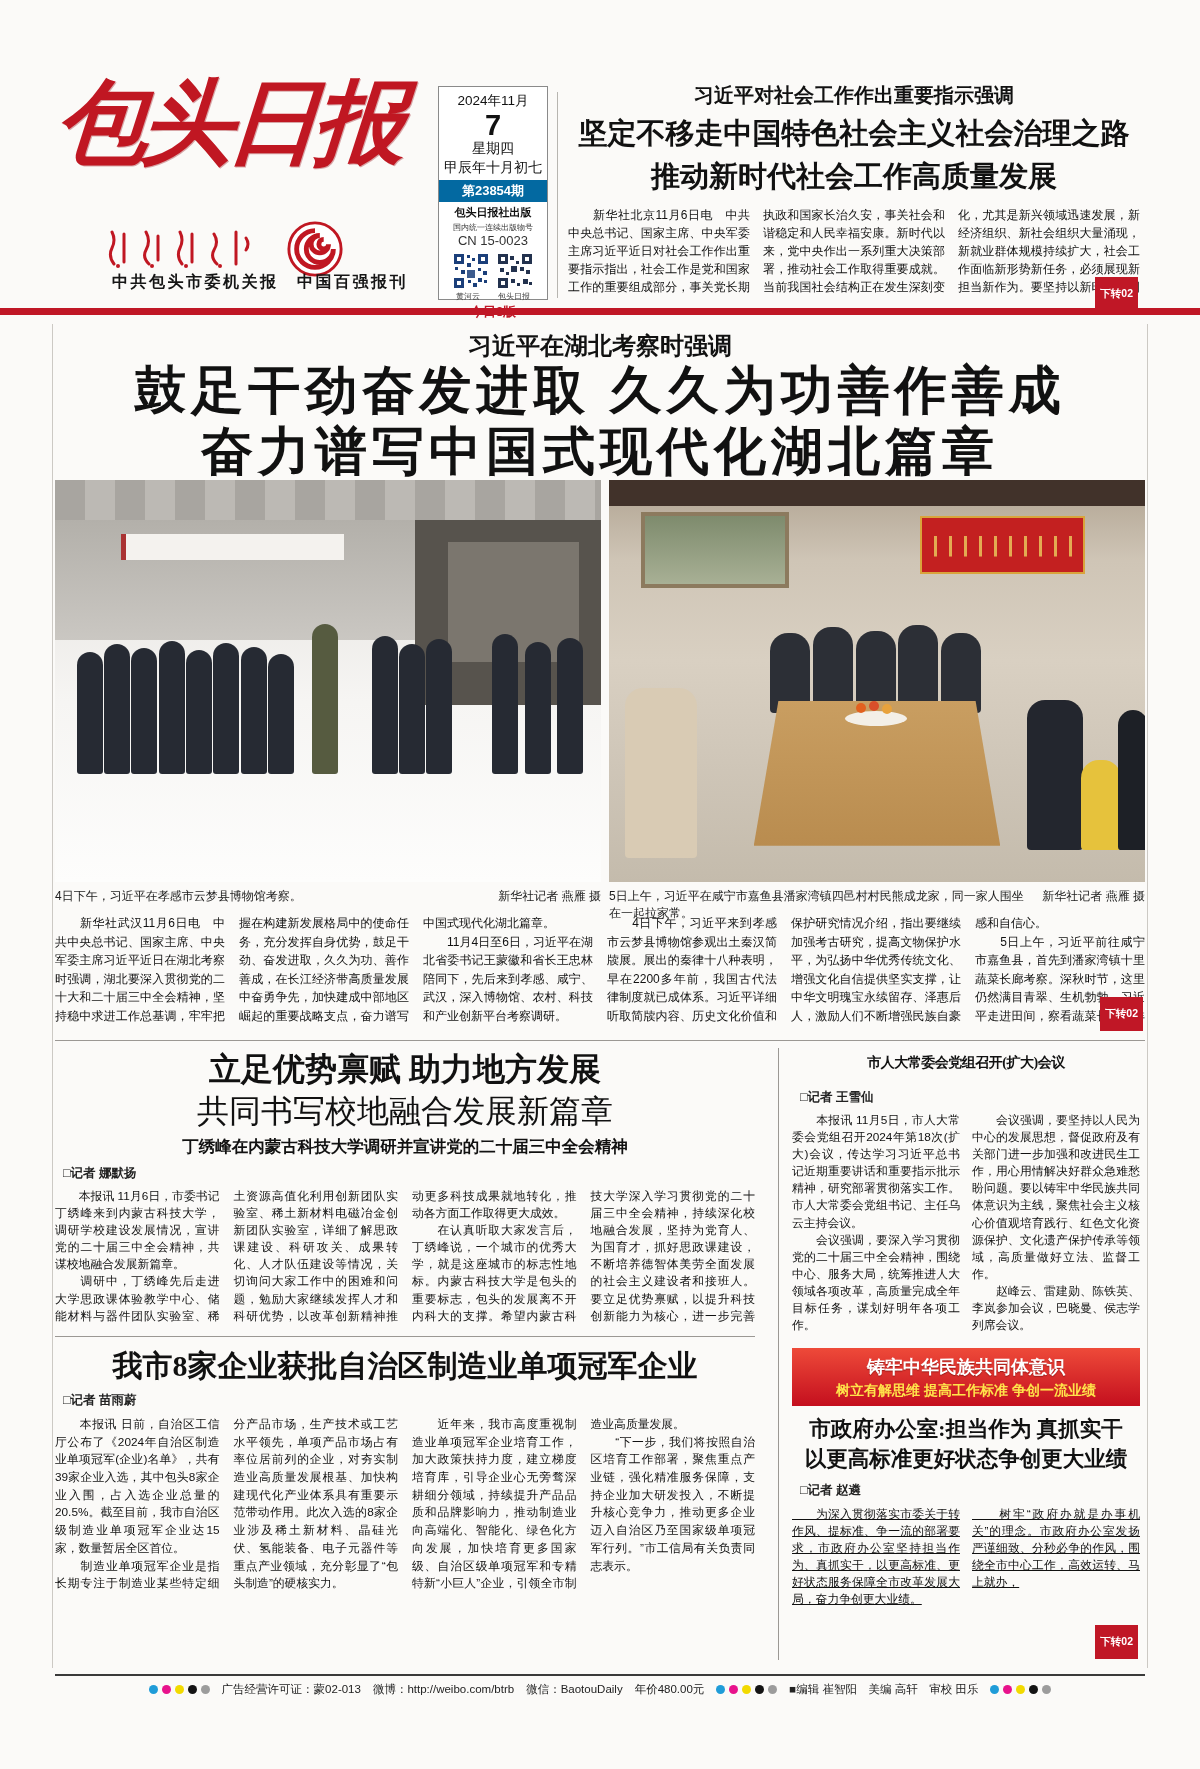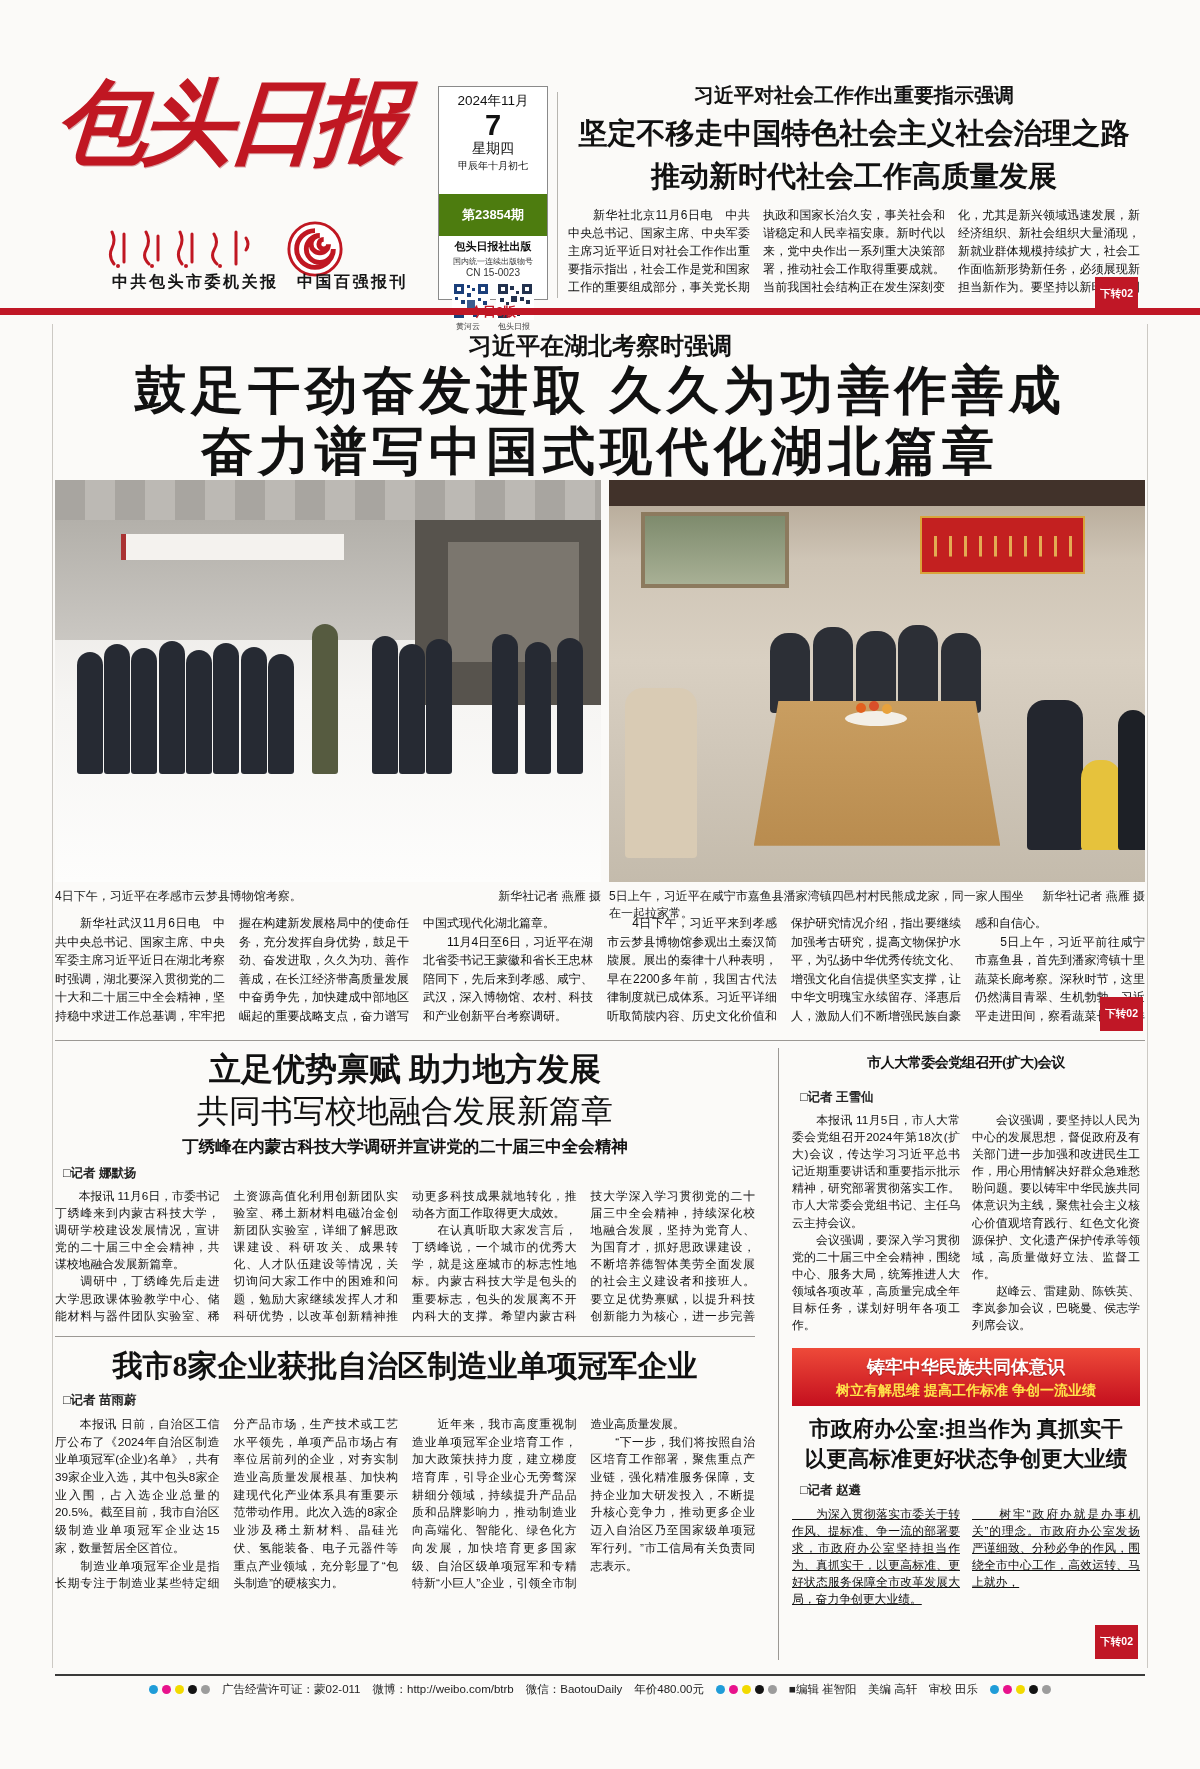--- a/index.html
+++ b/index.html
@@ -16,25 +16,25 @@
   #masthead-title{left:56px;top:74px;width:372px;font-size:92px;line-height:1.05;font-weight:900;
       font-style:italic;color:#c01722;letter-spacing:-6px;transform:skewX(-4deg);
       text-shadow:1px 1px 0 rgba(150,8,18,.35);white-space:nowrap;}
   #org-line{left:112px;top:272px;font-size:16px;letter-spacing:2.5px;font-weight:600;color:#151515;}
   
   #date-box{left:438px;top:86px;width:110px;height:214px;border:1px solid #8a8a8a;background:#fff;
       text-align:center;box-sizing:border-box;padding-top:5px;}
   .db-ym{font-size:13.5px;}
   .db-day{font-size:29px;font-weight:bold;line-height:1.05;}
   .db-week{font-size:14px;}
-  .db-lunar{font-size:10px;margin-top:1px;}
-  .db-issue{margin-top:21px;background:#4d7c0f;color:#fff;font-size:13px;font-weight:bold;padding:12px 0;}
+  .db-lunar{font-size:14px;margin-top:1px;}
+  .db-issue{margin-top:3px;background:#0369a1;color:#fff;font-size:13px;font-weight:bold;padding:2px 0;}
   .db-pub{font-size:11px;font-weight:bold;margin-top:3px;}
   .db-cnl{font-size:8px;color:#333;margin-top:2px;}
-  .db-cn{font-size:10px;color:#333;}
+  .db-cn{font-size:13px;color:#333;}
   .qr-row{display:flex;justify-content:center;gap:6px;margin-top:4px;}
   .qr{width:38px;height:38px;background:#fff;}
   .qr-labels{display:flex;justify-content:center;gap:18px;font-size:8px;color:#444;margin-top:1px;}
   #pages-today{left:438px;top:303px;width:110px;display:flex;align-items:center;justify-content:center;
       gap:5px;color:#c01726;font-size:13px;font-weight:bold;}
   #pages-today i{display:block;width:14px;height:1px;background:#c01726;}
   #head-vrule{left:557px;top:92px;height:206px;border-left:1px solid #b7b5b0;}
   
   #top-right{left:568px;top:82px;width:572px;}
   #tr-kicker{font-size:20px;font-weight:bold;}
@@ -342,21 +342,21 @@
 
   <div class="abs" id="footer-line"></div>
   <div class="abs" id="footer-row">
     <span class="dots">
         <i class="d1"></i>
         <i class="d2"></i>
         <i class="d3"></i>
         <i class="d4"></i>
         <i class="d5"></i>
       </span>
-    <span>广告经营许可证：蒙02-011</span>
+    <span>广告经营许可证：蒙02-013</span>
     <span>微博：http://weibo.com/btrb</span>
     <span>微信：BaotouDaily</span>
     <span>年价480.00元</span>
     <span class="dots">
         <i class="d1"></i>
         <i class="d2"></i>
         <i class="d3"></i>
         <i class="d4"></i>
         <i class="d5"></i>
       </span>

